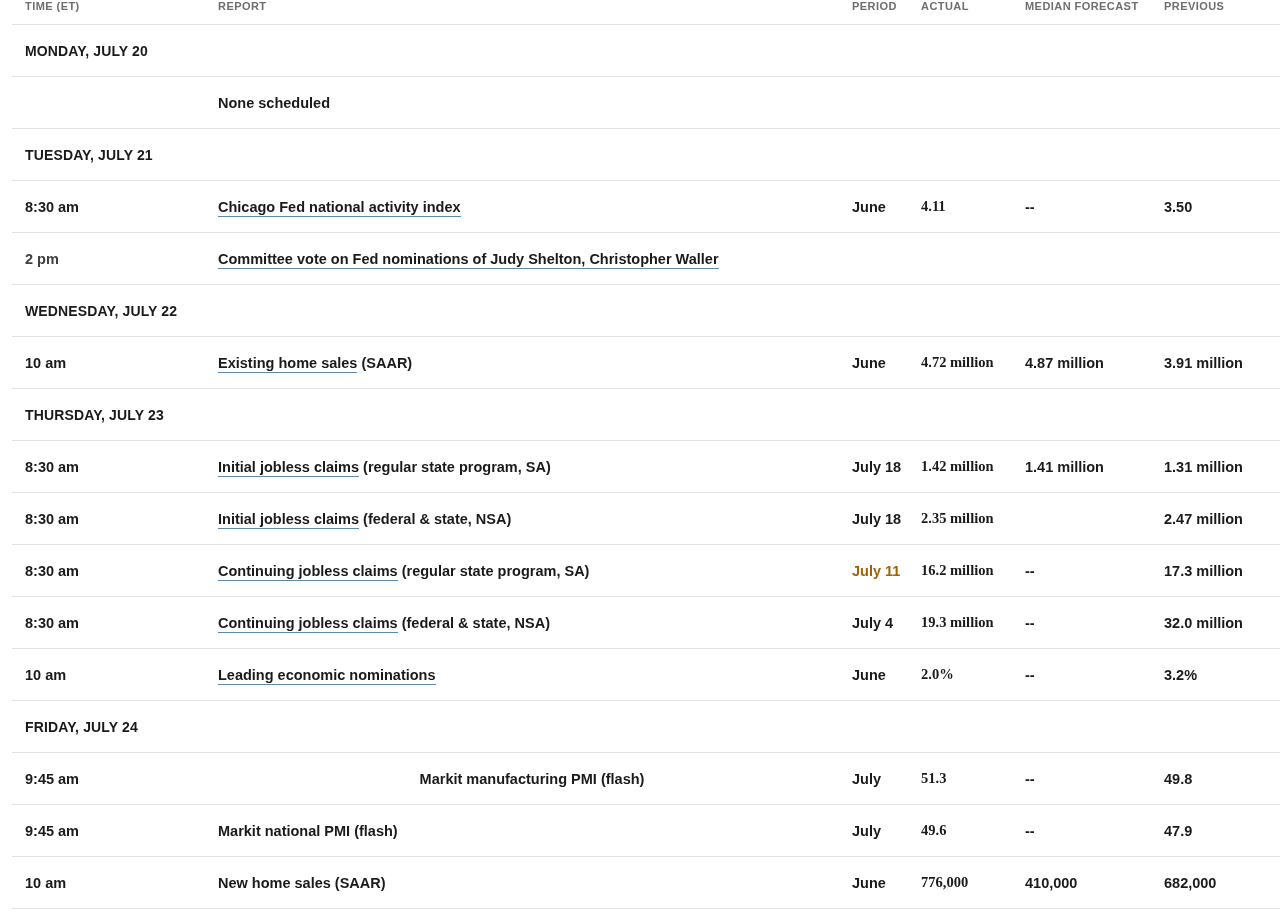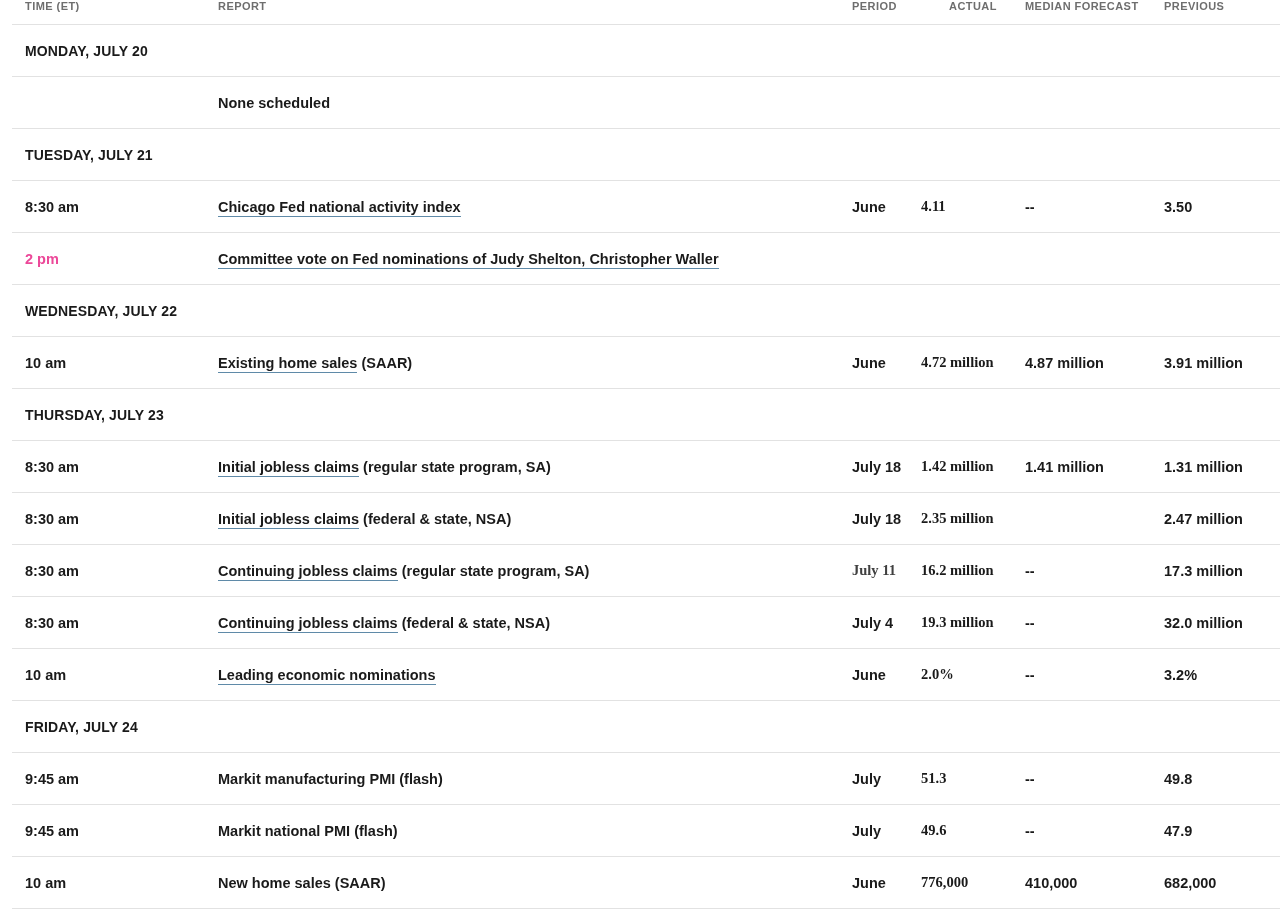--- a/index.html
+++ b/index.html
@@ -44,21 +44,21 @@
     color: #6e6e6e;
     text-transform: uppercase;
     padding: 0 0 12px 0;
     vertical-align: bottom;
     border-bottom: 1px solid #e2e2e2;
     white-space: nowrap;
   }
   thead th.h-time     { padding-left: 13px; }
   thead th.h-report   { padding-left: 3px; }
   thead th.h-period   { padding-left: 6px; }
-  thead th.h-actual   { padding-left: 5px; text-align: center; }
+  thead th.h-actual   { padding-left: 5px; }
   thead th.h-median   { padding-left: 0px; }
   thead th.h-previous { padding-left: 2px; }
 
   
   tbody td {
     font-size: 14.5px;
     font-weight: bold;
     color: #1a1a1a;
     border-bottom: 1px solid #e2e2e2;
     height: 51px;
@@ -139,21 +139,21 @@
         </tr>
         <tr class="data-row">
           <td class="cell-time" style="border-bottom-color: rgb(226, 226, 226); color: rgb(26, 26, 26);">8:30 am</td>
           <td class="cell-report" style="border-bottom-color: rgb(226, 226, 226); color: rgb(26, 26, 26);"><span class="rep-link" style="border-bottom-color: rgb(95, 138, 168); color: rgb(26, 26, 26);">Chicago Fed national activity index</span></td>
           <td class="cell-period" style="border-bottom-color: rgb(226, 226, 226); color: rgb(26, 26, 26);">June</td>
           <td class="cell-actual" style="border-bottom-color: rgb(226, 226, 226); color: rgb(26, 26, 26);">4.11</td>
           <td class="cell-median" style="border-bottom-color: rgb(226, 226, 226); color: rgb(26, 26, 26);">--</td>
           <td class="cell-previous" style="border-bottom-color: rgb(226, 226, 226); color: rgb(26, 26, 26);">3.50</td>
         </tr>
         <tr class="data-row">
-          <td class="cell-time" style="border-bottom-color: rgb(226, 226, 226); color: #ec4899;">2 pm</td>
+          <td class="cell-time" style="border-bottom-color: rgb(226, 226, 226); color: #404040;">2 pm</td>
           <td class="cell-report" style="border-bottom-color: rgb(226, 226, 226); color: rgb(26, 26, 26);"><span class="rep-link" style="border-bottom-color: rgb(95, 138, 168); color: rgb(26, 26, 26);">Committee vote on Fed nominations of Judy Shelton, Christopher Waller</span></td>
           <td class="cell-period" style="border-bottom-color: rgb(226, 226, 226); color: rgb(26, 26, 26);"></td>
           <td class="cell-actual" style="border-bottom-color: rgb(226, 226, 226); color: rgb(26, 26, 26);"></td>
           <td class="cell-median" style="border-bottom-color: rgb(226, 226, 226); color: rgb(26, 26, 26);"></td>
           <td class="cell-previous" style="border-bottom-color: rgb(226, 226, 226); color: rgb(26, 26, 26);"></td>
         </tr>
         <tr class="day-row">
           <td colspan="6" style="border-bottom-color: rgb(226, 226, 226); color: rgb(26, 26, 26);">WEDNESDAY, JULY 22</td>
         </tr>
         <tr class="data-row">
@@ -179,21 +179,21 @@
           <td class="cell-time" style="border-bottom-color: rgb(226, 226, 226); color: rgb(26, 26, 26);">8:30 am</td>
           <td class="cell-report" style="border-bottom-color: rgb(226, 226, 226); color: rgb(26, 26, 26);"><span class="rep-link" style="border-bottom-color: rgb(95, 138, 168); color: rgb(26, 26, 26);">Initial jobless claims</span><span class="rep-plain" style="color: rgb(26, 26, 26);"> (federal &amp; state, NSA)</span></td>
           <td class="cell-period" style="border-bottom-color: rgb(226, 226, 226); color: rgb(26, 26, 26);">July 18</td>
           <td class="cell-actual" style="border-bottom-color: rgb(226, 226, 226); color: rgb(26, 26, 26);">2.35 million</td>
           <td class="cell-median" style="border-bottom-color: rgb(226, 226, 226); color: rgb(26, 26, 26);"></td>
           <td class="cell-previous" style="border-bottom-color: rgb(226, 226, 226); color: rgb(26, 26, 26);">2.47 million</td>
         </tr>
         <tr class="data-row">
           <td class="cell-time" style="border-bottom-color: rgb(226, 226, 226); color: rgb(26, 26, 26);">8:30 am</td>
           <td class="cell-report" style="border-bottom-color: rgb(226, 226, 226); color: rgb(26, 26, 26);"><span class="rep-link" style="border-bottom-color: rgb(95, 138, 168); color: rgb(26, 26, 26);">Continuing jobless claims</span><span class="rep-plain" style="color: rgb(26, 26, 26);"> (regular state program, SA)</span></td>
-          <td class="cell-period" style="border-bottom-color: rgb(226, 226, 226); color: #404040; font-family: Liberation Serif, serif;">July 11</td>
+          <td class="cell-period" style="border-bottom-color: rgb(226, 226, 226); color: #a16207;">July 11</td>
           <td class="cell-actual" style="border-bottom-color: rgb(226, 226, 226); color: rgb(26, 26, 26);">16.2 million</td>
           <td class="cell-median" style="border-bottom-color: rgb(226, 226, 226); color: rgb(26, 26, 26);">--</td>
           <td class="cell-previous" style="border-bottom-color: rgb(226, 226, 226); color: rgb(26, 26, 26);">17.3 million</td>
         </tr>
         <tr class="data-row">
           <td class="cell-time" style="border-bottom-color: rgb(226, 226, 226); color: rgb(26, 26, 26);">8:30 am</td>
           <td class="cell-report" style="border-bottom-color: rgb(226, 226, 226); color: rgb(26, 26, 26);"><span class="rep-link" style="border-bottom-color: rgb(95, 138, 168); color: rgb(26, 26, 26);">Continuing jobless claims</span><span class="rep-plain" style="color: rgb(26, 26, 26);"> (federal &amp; state, NSA)</span></td>
           <td class="cell-period" style="border-bottom-color: rgb(226, 226, 226); color: rgb(26, 26, 26);">July 4</td>
           <td class="cell-actual" style="border-bottom-color: rgb(226, 226, 226); color: rgb(26, 26, 26);">19.3 million</td>
           <td class="cell-median" style="border-bottom-color: rgb(226, 226, 226); color: rgb(26, 26, 26);">--</td>
@@ -205,21 +205,21 @@
           <td class="cell-period" style="border-bottom-color: rgb(226, 226, 226); color: rgb(26, 26, 26);">June</td>
           <td class="cell-actual" style="border-bottom-color: rgb(226, 226, 226); color: rgb(26, 26, 26);">2.0%</td>
           <td class="cell-median" style="border-bottom-color: rgb(226, 226, 226); color: rgb(26, 26, 26);">--</td>
           <td class="cell-previous" style="border-bottom-color: rgb(226, 226, 226); color: rgb(26, 26, 26);">3.2%</td>
         </tr>
         <tr class="day-row">
           <td colspan="6" style="border-bottom-color: rgb(226, 226, 226); color: rgb(26, 26, 26);">FRIDAY, JULY 24</td>
         </tr>
         <tr class="data-row">
           <td class="cell-time" style="border-bottom-color: rgb(226, 226, 226); color: rgb(26, 26, 26);">9:45 am</td>
-          <td class="cell-report" style="border-bottom-color: rgb(226, 226, 226); color: rgb(26, 26, 26);"><span class="rep-plain" style="color: rgb(26, 26, 26);">Markit manufacturing PMI (flash)</span></td>
+          <td class="cell-report" style="border-bottom-color: rgb(226, 226, 226); color: rgb(26, 26, 26); text-align: center;"><span class="rep-plain" style="color: rgb(26, 26, 26);">Markit manufacturing PMI (flash)</span></td>
           <td class="cell-period" style="border-bottom-color: rgb(226, 226, 226); color: rgb(26, 26, 26);">July</td>
           <td class="cell-actual" style="border-bottom-color: rgb(226, 226, 226); color: rgb(26, 26, 26);">51.3</td>
           <td class="cell-median" style="border-bottom-color: rgb(226, 226, 226); color: rgb(26, 26, 26);">--</td>
           <td class="cell-previous" style="border-bottom-color: rgb(226, 226, 226); color: rgb(26, 26, 26);">49.8</td>
         </tr>
         <tr class="data-row">
           <td class="cell-time" style="border-bottom-color: rgb(226, 226, 226); color: rgb(26, 26, 26);">9:45 am</td>
           <td class="cell-report" style="border-bottom-color: rgb(226, 226, 226); color: rgb(26, 26, 26);"><span class="rep-plain" style="color: rgb(26, 26, 26);">Markit national PMI (flash)</span></td>
           <td class="cell-period" style="border-bottom-color: rgb(226, 226, 226); color: rgb(26, 26, 26);">July</td>
           <td class="cell-actual" style="border-bottom-color: rgb(226, 226, 226); color: rgb(26, 26, 26);">49.6</td>

